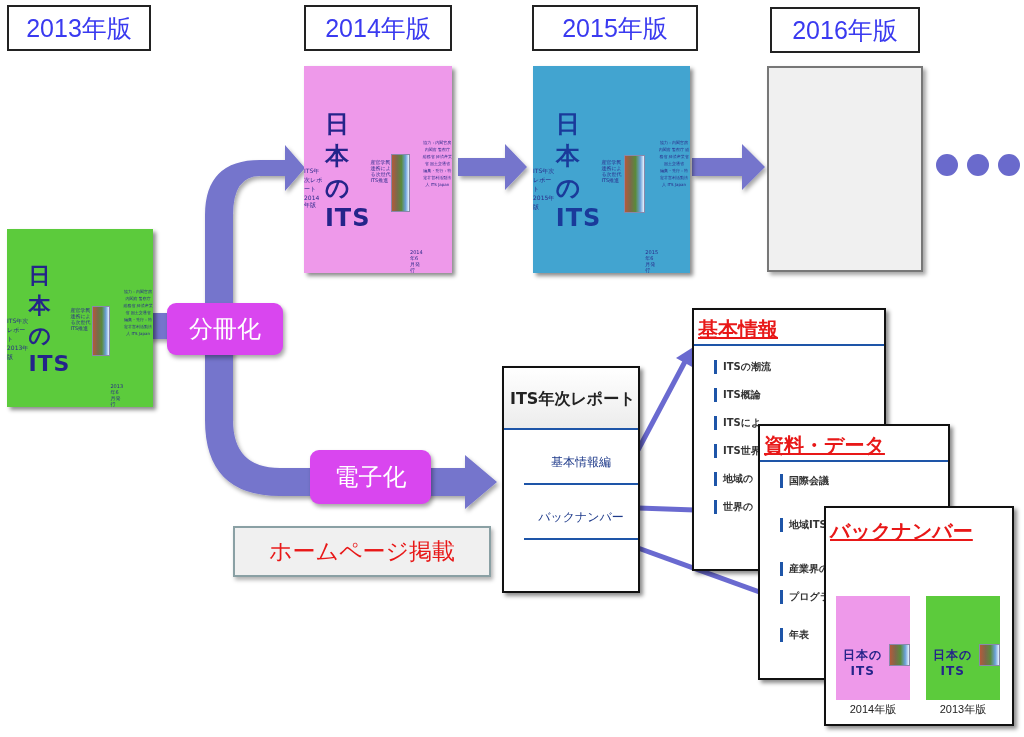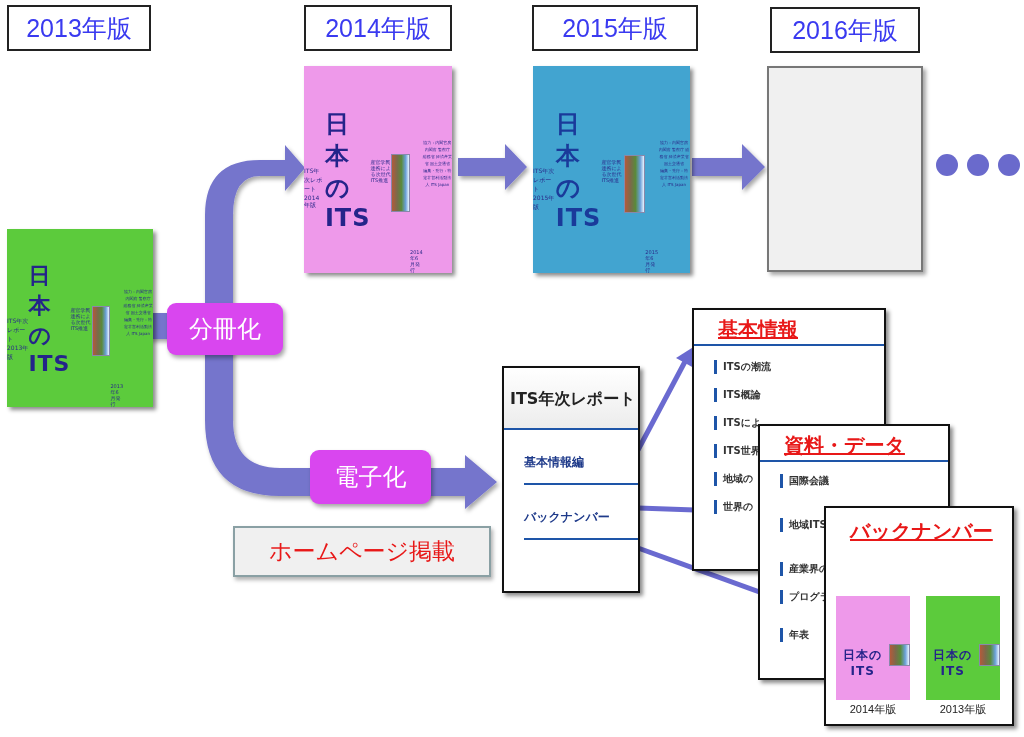--- a/index.html
+++ b/index.html
@@ -42,25 +42,25 @@
     box-shadow: 2px 3px 4px rgba(0,0,0,0.3);
   }
 
   .web-panel { position: absolute; background: #fff; border: 2px solid #111; box-shadow: 3px 3px 4px rgba(0,0,0,0.45); overflow: hidden; }
   .menu-header {
     height: 62px; background: linear-gradient(#ffffff, #ececec); border-bottom: 2px solid #1e55a8;
     font-weight: bold; font-size: 16px; color: #222; line-height: 62px; padding-left: 6px;
   }
   .menu-item {
     margin-left: 20px; height: 55px; border-bottom: 2px solid #1e55a8;
-    color: #1e3a8a; font-weight: bold; font-size: 12px; padding-top: 24px;
+    color: #1e3a8a; font-weight: normal; font-size: 12px; padding-top: 24px; text-align: center;
   }
   .panel-title {
     color: #e81818; font-size: 20px; font-weight: bold; text-decoration: underline;
-    padding: 6px 0 0 24px; height: 36px; border-bottom: 2px solid #1e55a8;
+    padding: 6px 0 0 4px; height: 36px; border-bottom: 2px solid #1e55a8;
   }
   .panel-title.noline { border-bottom: none; }
   .list-item {
     margin-left: 20px; padding-left: 6px; border-left: 3px solid #1e55a8;
     font-size: 10px; font-weight: bold; color: #333; height: 14px; line-height: 14px; white-space: nowrap;
   }
   .mini-cover-wrap { position: absolute; text-align: center; }
   .mini-caption { font-size: 11px; color: #222; margin-top: 2px; font-family: "Liberation Sans", sans-serif; }
 
   svg.arrows { position: absolute; left: 0; top: 0; }

